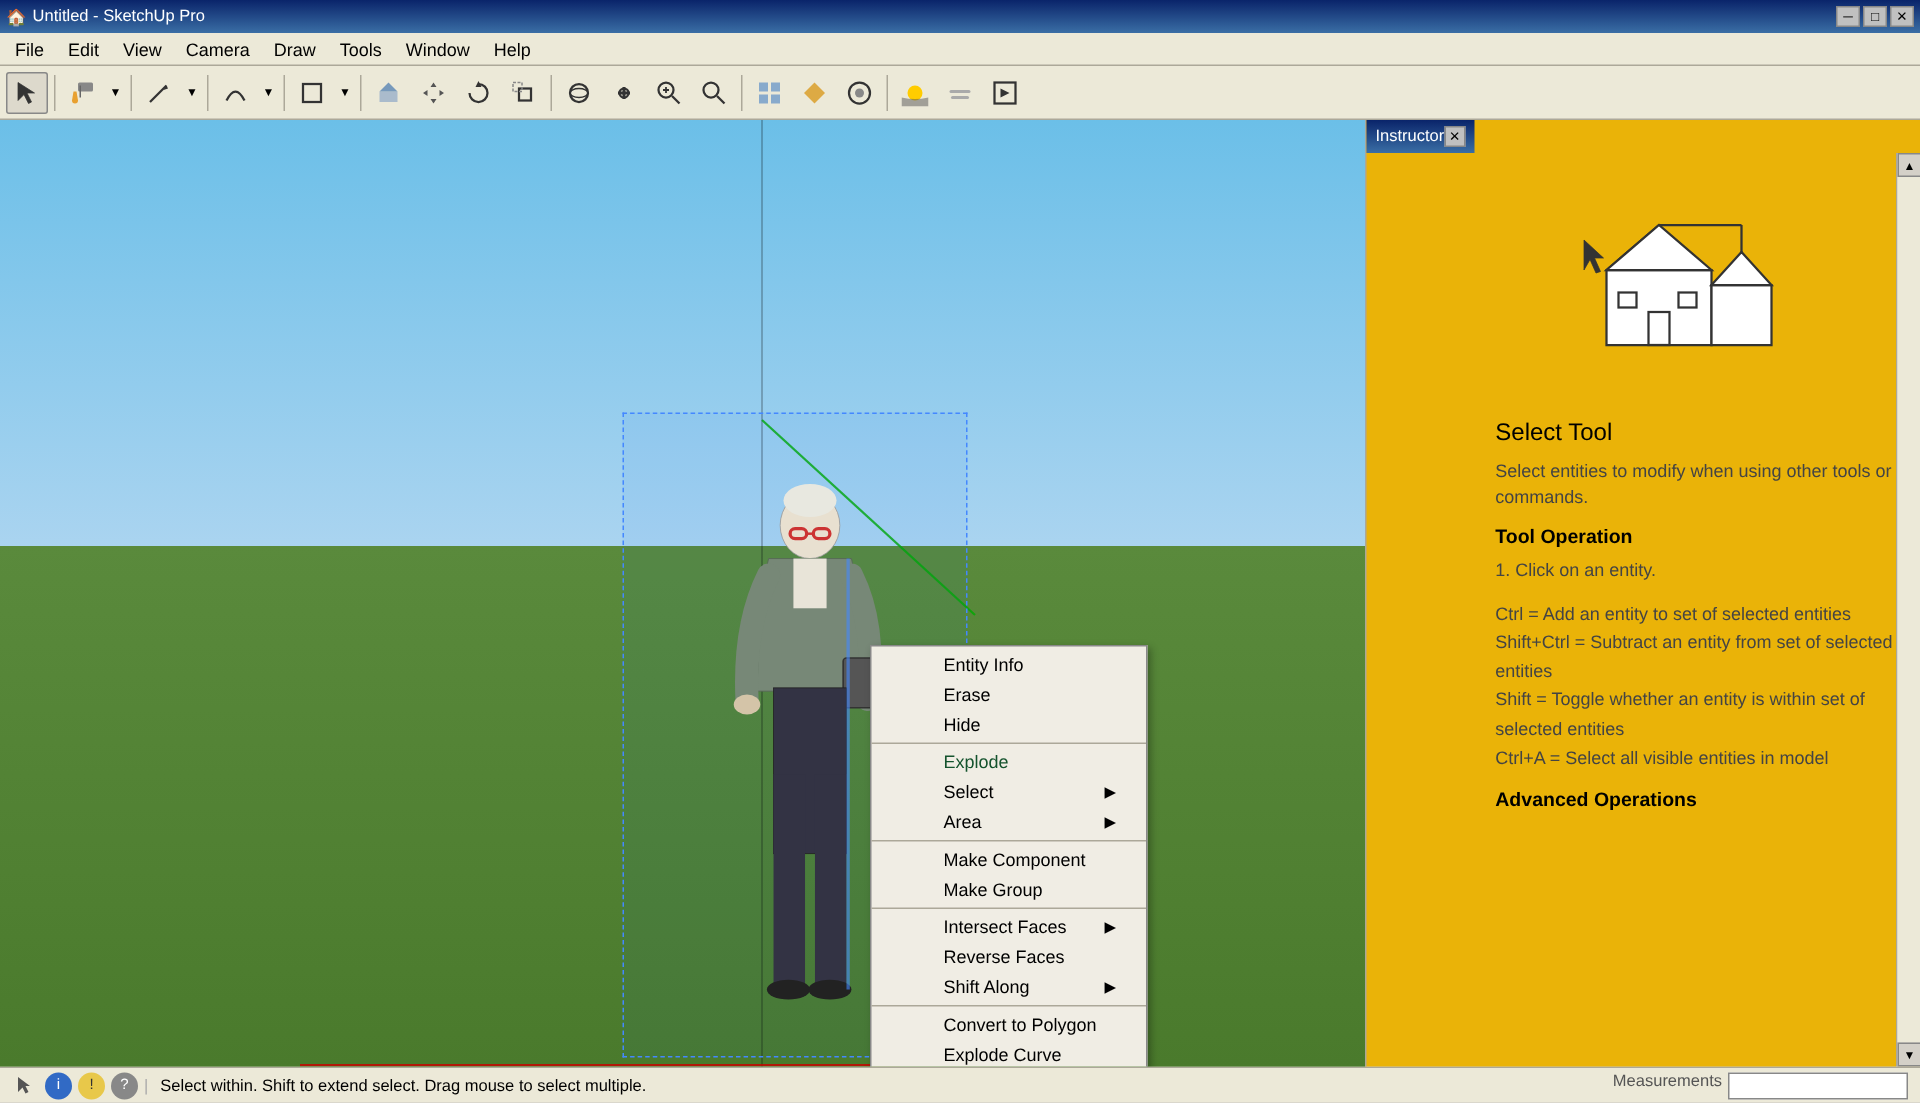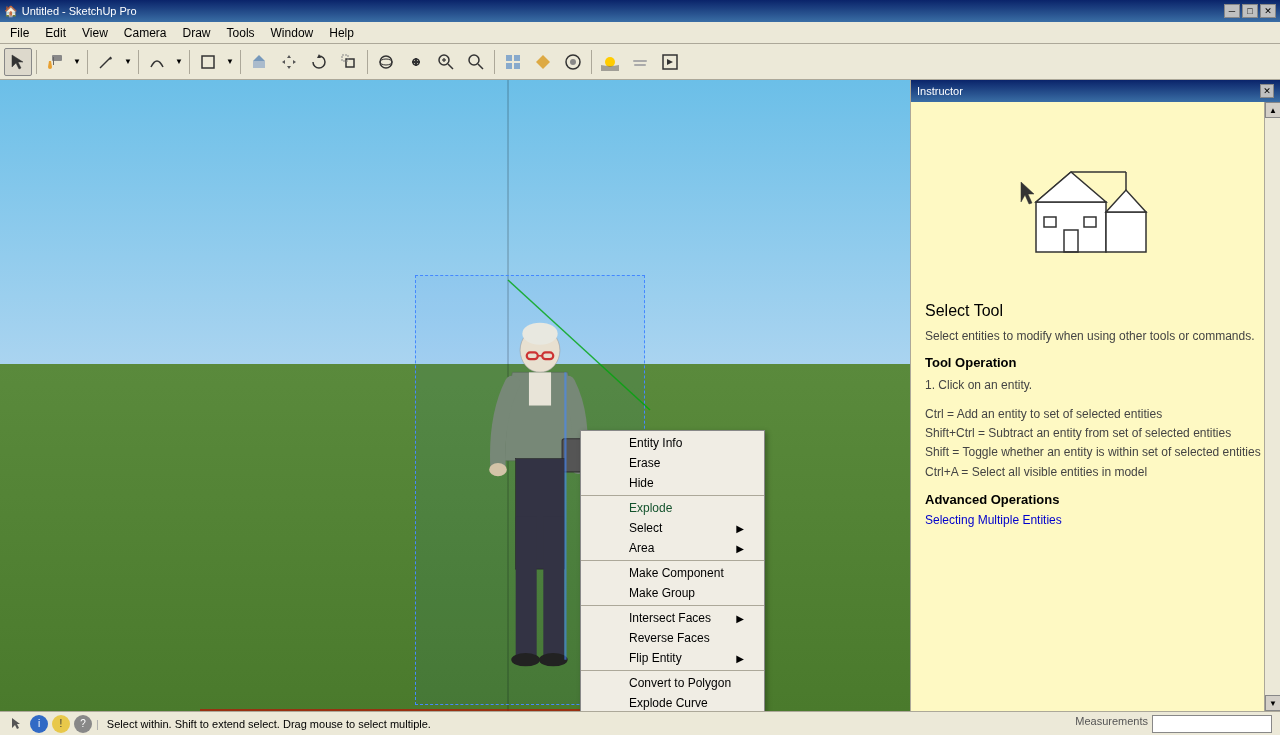--- a/index.html
+++ b/index.html
@@ -124,24 +124,24 @@
       white-space: nowrap;
       margin-left: 28px;
     }
     .ctx-item.disabled { color: #14532d; cursor: default; }
     .ctx-separator { height: 1px; background: #aca899; margin: 2px 0; }
     .ctx-arrow { font-size: 10px; }
 
     
     #instructor {
       width: 370px;
-      background: #fef9c3;
+      background: #eab308;
       border-left: 1px solid #aca899;
       display: flex;
-      flex-direction: column;
+      flex-direction: row;
       position: relative;
     }
     #instructor-titlebar {
       height: 22px;
       background: linear-gradient(to bottom, #0a246a, #3a6ea5);
       display: flex;
       align-items: center;
       justify-content: space-between;
       padding: 0 6px;
       color: white;
@@ -480,21 +480,21 @@
       </div>
       <div class="ctx-separator"></div>
       <div class="ctx-item">
         <span>Intersect Faces</span>
         <span class="ctx-arrow">▶</span>
       </div>
       <div class="ctx-item">
         <span>Reverse Faces</span>
       </div>
       <div class="ctx-item">
-        <span>Flip Entity</span>
+        <span>Shift Along</span>
         <span class="ctx-arrow">▶</span>
       </div>
       <div class="ctx-separator"></div>
       <div class="ctx-item">
         <span>Convert to Polygon</span>
       </div>
       <div class="ctx-item">
         <span>Explode Curve</span>
       </div>
 
@@ -544,23 +544,20 @@
           </div>
 
           <div class="modifier-list">
             <div>Ctrl = Add an entity to set of selected entities</div>
             <div>Shift+Ctrl = Subtract an entity from set of selected entities</div>
             <div>Shift = Toggle whether an entity is within set of selected entities</div>
             <div>Ctrl+A = Select all visible entities in model</div>
           </div>
 
           <h3>Advanced Operations</h3>
-          <div>
-            <a href="#">Selecting Multiple Entities</a>
-          </div>
         </div>
       </div>
 
       <div id="instructor-scroll" style="display:flex;flex-direction:column;">
         <div class="scroll-btn">▲</div>
         <div class="scroll-track"></div>
         <div class="scroll-btn">▼</div>
       </div>
     </div>
   </div>

